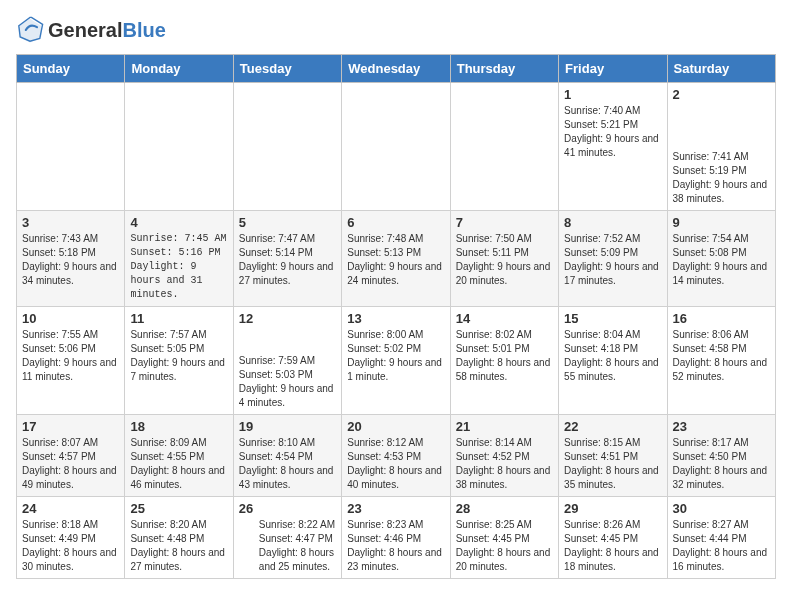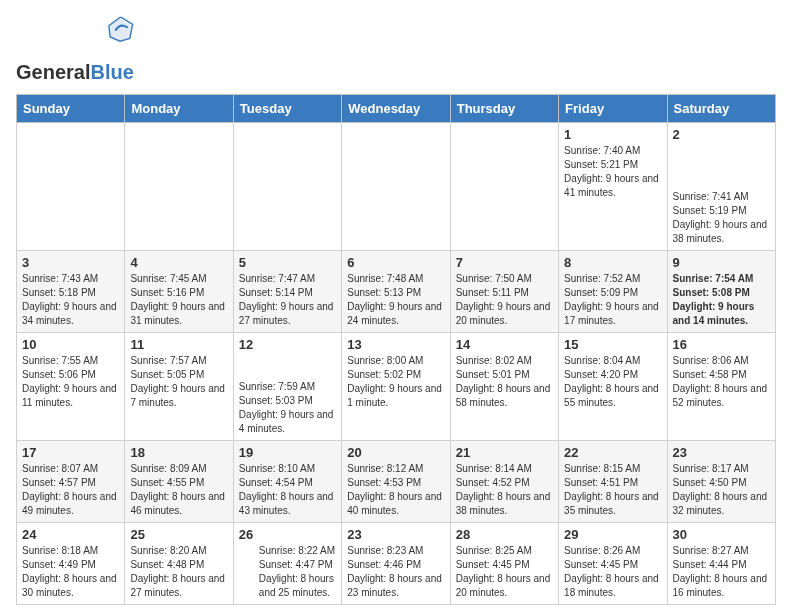--- a/index.html
+++ b/index.html
@@ -11,23 +11,22 @@
       padding: 16px;
     }
     .header-area {
       display: flex;
       align-items: flex-start;
       justify-content: space-between;
       margin-bottom: 10px;
     }
     .logo {
       display: flex;
-      align-items: flex-end;
-      gap: 17px;
-      flex-direction: column;
+      align-items: center;
+      gap: 4px;
     }
     .logo-icon {
       width: 28px;
       height: 28px;
     }
     .title-area {
       text-align: right;
     }
     .month-title {
       font-size: 36px;
@@ -138,21 +137,21 @@
       </tr>
       <tr>
         <td>
           <span class="day-number">3</span>
           <div class="day-info" style="white-space: pre-line;">Sunrise: 7:43 AM
 Sunset: 5:18 PM
 Daylight: 9 hours and 34 minutes.</div>
         </td>
         <td>
           <span class="day-number">4</span>
-          <div class="day-info" style="white-space: pre-line;">Sunrise: 7:45 AM
+          <div class="day-info" style="white-space: pre-line; font-family: Liberation Mono, monospace;">Sunrise: 7:45 AM
 Sunset: 5:16 PM
 Daylight: 9 hours and 31 minutes.</div>
         </td>
         <td>
           <span class="day-number">5</span>
           <div class="day-info" style="white-space: pre-line;">Sunrise: 7:47 AM
 Sunset: 5:14 PM
 Daylight: 9 hours and 27 minutes.</div>
         </td>
         <td>
@@ -168,21 +167,21 @@
 Daylight: 9 hours and 20 minutes.</div>
         </td>
         <td>
           <span class="day-number">8</span>
           <div class="day-info" style="white-space: pre-line;">Sunrise: 7:52 AM
 Sunset: 5:09 PM
 Daylight: 9 hours and 17 minutes.</div>
         </td>
         <td>
           <span class="day-number">9</span>
-          <div class="day-info" style="white-space: pre-line; font-weight: bold;">Sunrise: 7:54 AM
+          <div class="day-info" style="white-space: pre-line;">Sunrise: 7:54 AM
 Sunset: 5:08 PM
 Daylight: 9 hours and 14 minutes.</div>
         </td>
       </tr>
       <tr>
         <td>
           <span class="day-number">10</span>
           <div class="day-info" style="white-space: pre-line;">Sunrise: 7:55 AM
 Sunset: 5:06 PM
 Daylight: 9 hours and 11 minutes.</div>
@@ -207,21 +206,21 @@
         </td>
         <td>
           <span class="day-number">14</span>
           <div class="day-info" style="white-space: pre-line;">Sunrise: 8:02 AM
 Sunset: 5:01 PM
 Daylight: 8 hours and 58 minutes.</div>
         </td>
         <td>
           <span class="day-number">15</span>
           <div class="day-info" style="white-space: pre-line;">Sunrise: 8:04 AM
-Sunset: 4:20 PM
+Sunset: 4:18 PM
 Daylight: 8 hours and 55 minutes.</div>
         </td>
         <td>
           <span class="day-number">16</span>
           <div class="day-info" style="white-space: pre-line;">Sunrise: 8:06 AM
 Sunset: 4:58 PM
 Daylight: 8 hours and 52 minutes.</div>
         </td>
       </tr>
       <tr>

